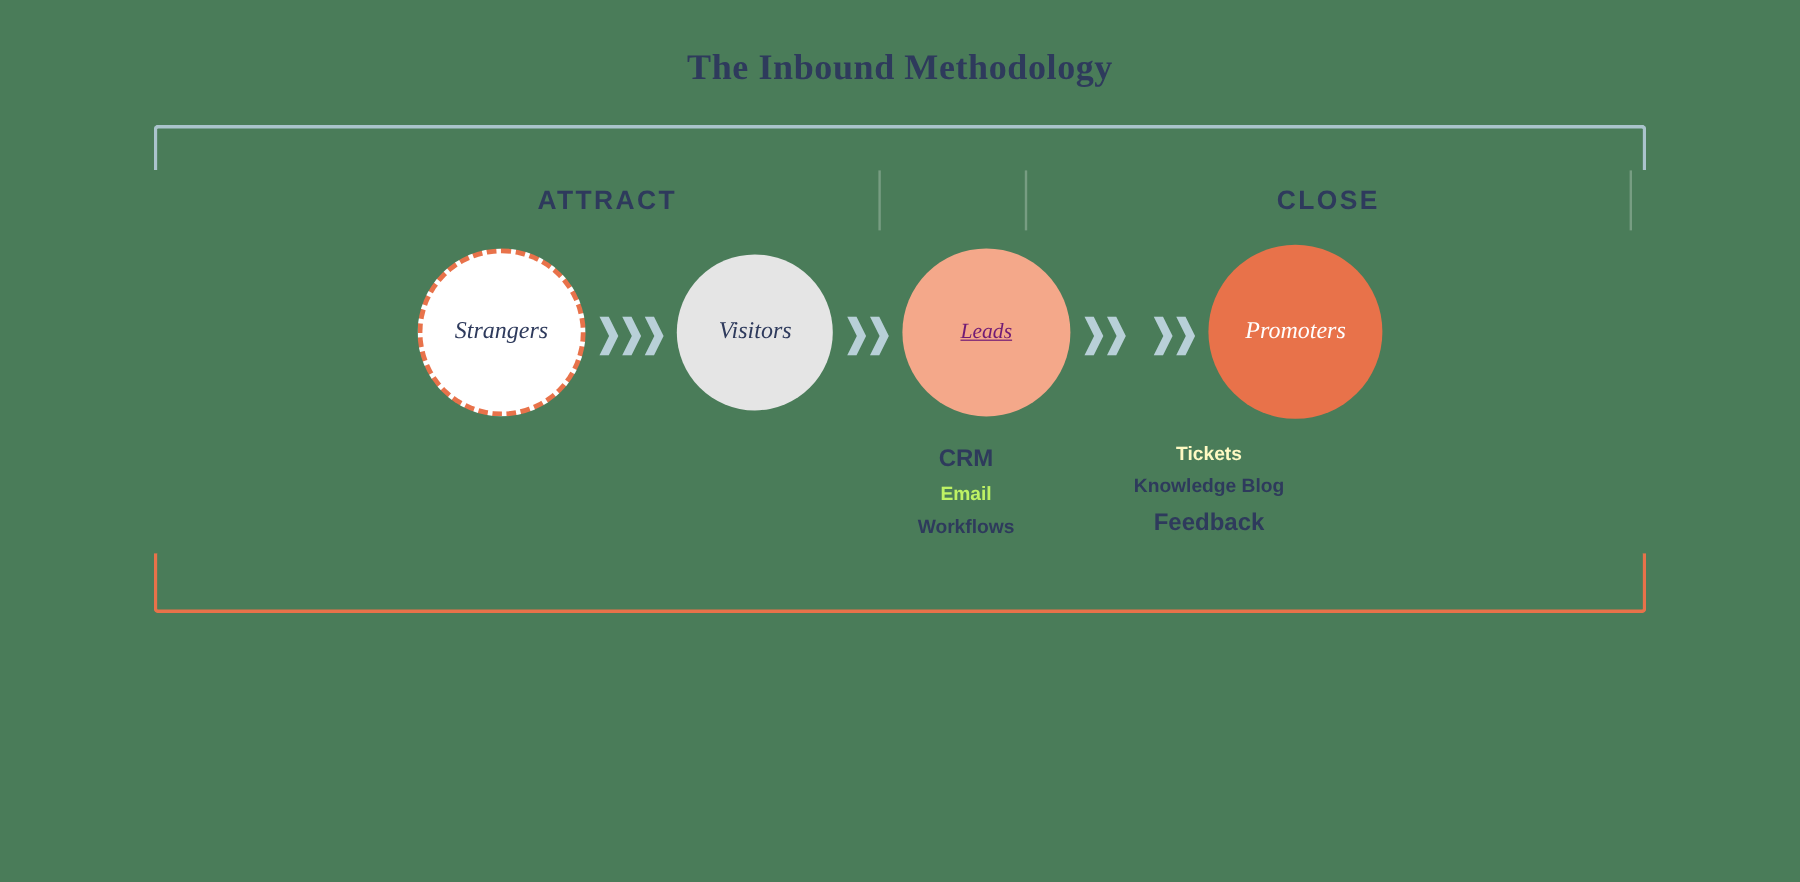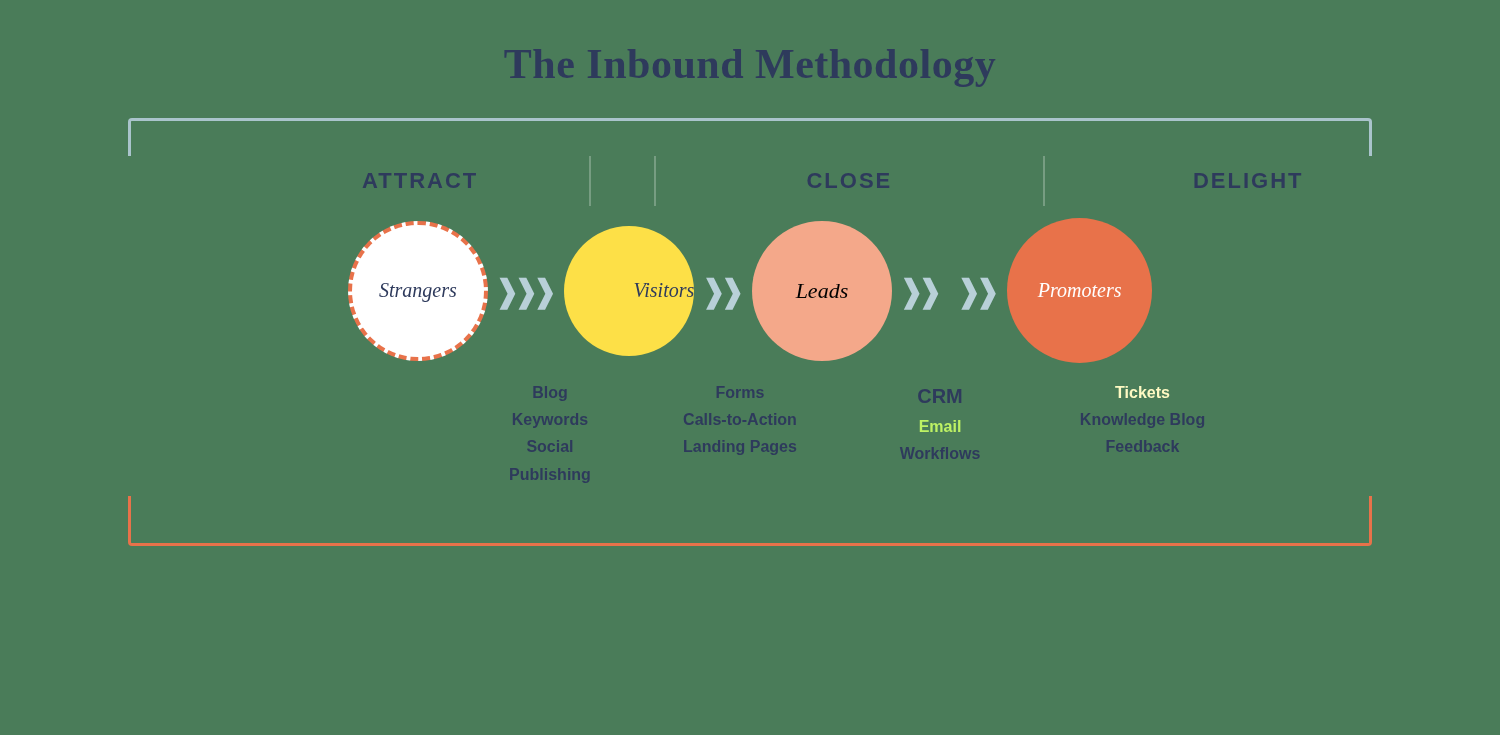--- a/index.html
+++ b/index.html
@@ -20,21 +20,21 @@
       width: 1480px;
       height: 715px;
       position: relative;
       display: flex;
       flex-direction: column;
       align-items: center;
     }
 
     .main-title {
       color: #2e3a5c;
-      font-size: 42px;
+      font-size: 30px;
       font-weight: bold;
       margin-top: 30px;
       margin-bottom: 30px;
       font-family: 'Georgia', 'Times New Roman', serif;
       letter-spacing: 0.5px;
     }
 
     .content-area {
       width: 1380px;
       position: relative;
@@ -82,24 +82,23 @@
       height: 140px;
       background: white;
       border: 4px dashed #e8724a;
       color: #2e3a5c;
       font-size: 20px;
     }
 
     .circle-visitors {
       width: 130px;
       height: 130px;
-      background: #fde047;
+      background: #e5e5e5;
       color: #2e3a5c;
       font-size: 20px;
-      justify-content: flex-end;
     }
 
     .circle-leads {
       width: 140px;
       height: 140px;
       background: #f4a88a;
       color: #2e3a5c;
       font-size: 22px;
     }
 
@@ -214,23 +213,20 @@
       <div class="phase-label-container" style="width:140px;"></div>
       <div class="phase-label-container" style="width:210px; text-align:center;">
         <span class="phase-label">ATTRACT</span>
       </div>
       <div style="width:2px; height:50px; background:rgba(255,255,255,0.25); margin: 0 0;"></div>
       <div style="width:2px; height:50px; background:rgba(255,255,255,0.25);"></div>
       <div class="phase-label-container" style="width:260px; text-align:center;">
         <span class="phase-label">CLOSE</span>
       </div>
       <div style="width:2px; height:50px; background:rgba(255,255,255,0.25);"></div>
-      <div class="phase-label-container" style="width:280px; text-align:center;">
-        <span class="phase-label">DELIGHT</span>
-      </div>
     </div>
 
     <div class="main-circles-area">
 
       <div class="node">
         <div class="circle circle-strangers">
           <span style="font-style:italic; color:#2e3a5c; font-size:20px; font-family:Georgia,serif;">Strangers</span>
         </div>
       </div>
 
@@ -246,21 +242,21 @@
         </div>
       </div>
 
       <div class="arrow-group" style="margin:0 10px;">
         <span class="chevron">❱</span>
         <span class="chevron">❱</span>
       </div>
 
       <div class="node">
         <div class="circle circle-leads">
-          <span style="font-style:italic; color:#000000; font-size:22px; font-family:Georgia,serif;">Leads</span>
+          <span style="font-style:italic; color:#701a75; font-size:18px; font-family:Georgia,serif;text-decoration:underline;">Leads</span>
         </div>
       </div>
 
       <div class="arrow-group" style="margin:0 10px;">
         <span class="chevron">❱</span>
         <span class="chevron">❱</span>
       </div>
 
 
       <div class="arrow-group" style="margin:0 10px;">
@@ -275,48 +271,38 @@
       </div>
 
     </div>
 
     <div class="bottom-info-row">
 
       <div class="strangers-info"></div>
 
       <div style="width:60px;"></div>
 
-      <div class="info-block" style="width:130px;">
-        <div style="color:#2e3a5c; font-weight:bold; font-size:16px; font-family:Arial,sans-serif; line-height:1.7;">Blog</div>
-        <div style="color:#2e3a5c; font-weight:bold; font-size:16px; font-family:Arial,sans-serif; line-height:1.7;">Keywords</div>
-        <div style="color:#2e3a5c; font-weight:bold; font-size:16px; font-family:Arial,sans-serif; line-height:1.7;">Social Publishing</div>
-      </div>
 
       <div style="width:55px;"></div>
 
-      <div class="info-block" style="width:140px;">
-        <div style="color:#2e3a5c; font-weight:bold; font-size:16px; font-family:Arial,sans-serif; line-height:1.7;">Forms</div>
-        <div style="color:#2e3a5c; font-weight:bold; font-size:16px; font-family:Arial,sans-serif; line-height:1.7;">Calls-to-Action</div>
-        <div style="color:#2e3a5c; font-weight:bold; font-size:16px; font-family:Arial,sans-serif; line-height:1.7;">Landing Pages</div>
-      </div>
 
       <div style="width:55px;"></div>
 
       <div class="info-block" style="width:150px;">
         <div style="color:#2e3a5c; font-weight:bold; font-size:20px; font-family:Arial,sans-serif; line-height:1.7;">CRM</div>
         <div style="color:#bef264; font-weight:bold; font-size:16px; font-family:Arial,sans-serif; line-height:1.7;">Email</div>
         <div style="color:#2e3a5c; font-weight:bold; font-size:16px; font-family:Arial,sans-serif; line-height:1.7;">Workflows</div>
       </div>
 
       <div style="width:55px;"></div>
 
       <div class="info-block" style="width:145px;">
         <div style="color:#fef9c3; font-weight:bold; font-size:16px; font-family:Arial,sans-serif; line-height:1.7;">Tickets</div>
         <div style="color:#2e3a5c; font-weight:bold; font-size:16px; font-family:Arial,sans-serif; line-height:1.7;">Knowledge Blog</div>
-        <div style="color:#2e3a5c; font-weight:bold; font-size:16px; font-family:Arial,sans-serif; line-height:1.7;">Feedback</div>
+        <div style="color:#2e3a5c; font-weight:bold; font-size:20px; font-family:Arial,sans-serif; line-height:1.7;">Feedback</div>
       </div>
     </div>
 
     <div class="bottom-line-container">
       <div class="bottom-loop"></div>
     </div>
 
   </div>
 </div>
 

